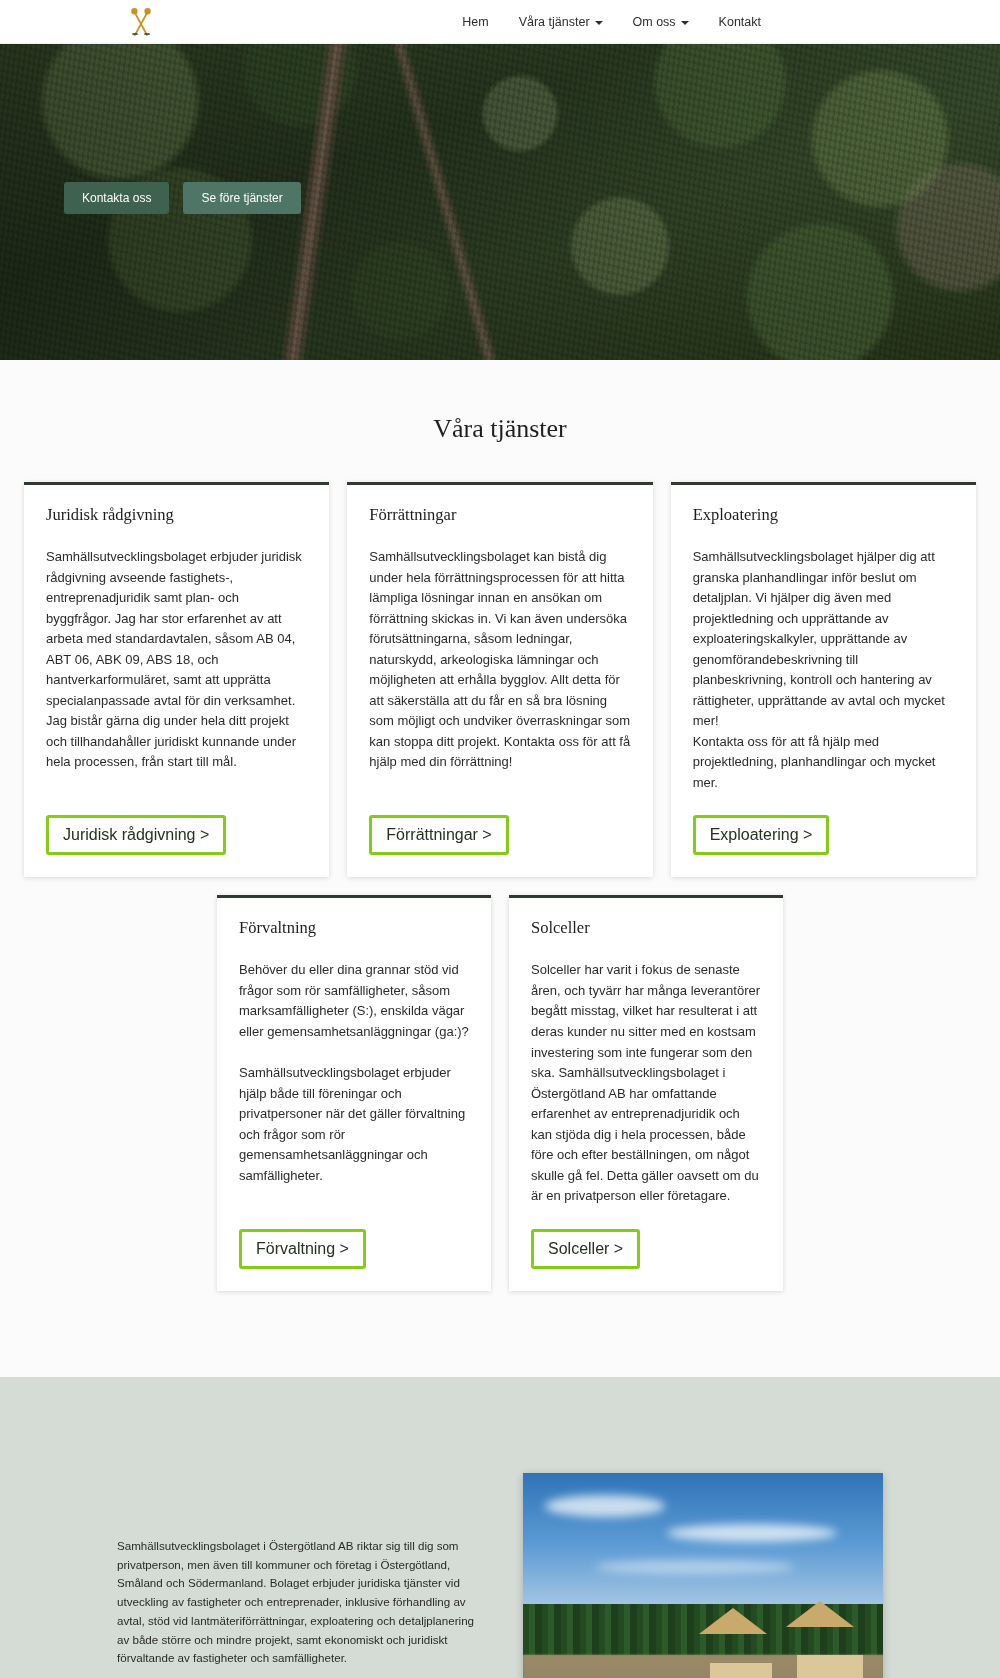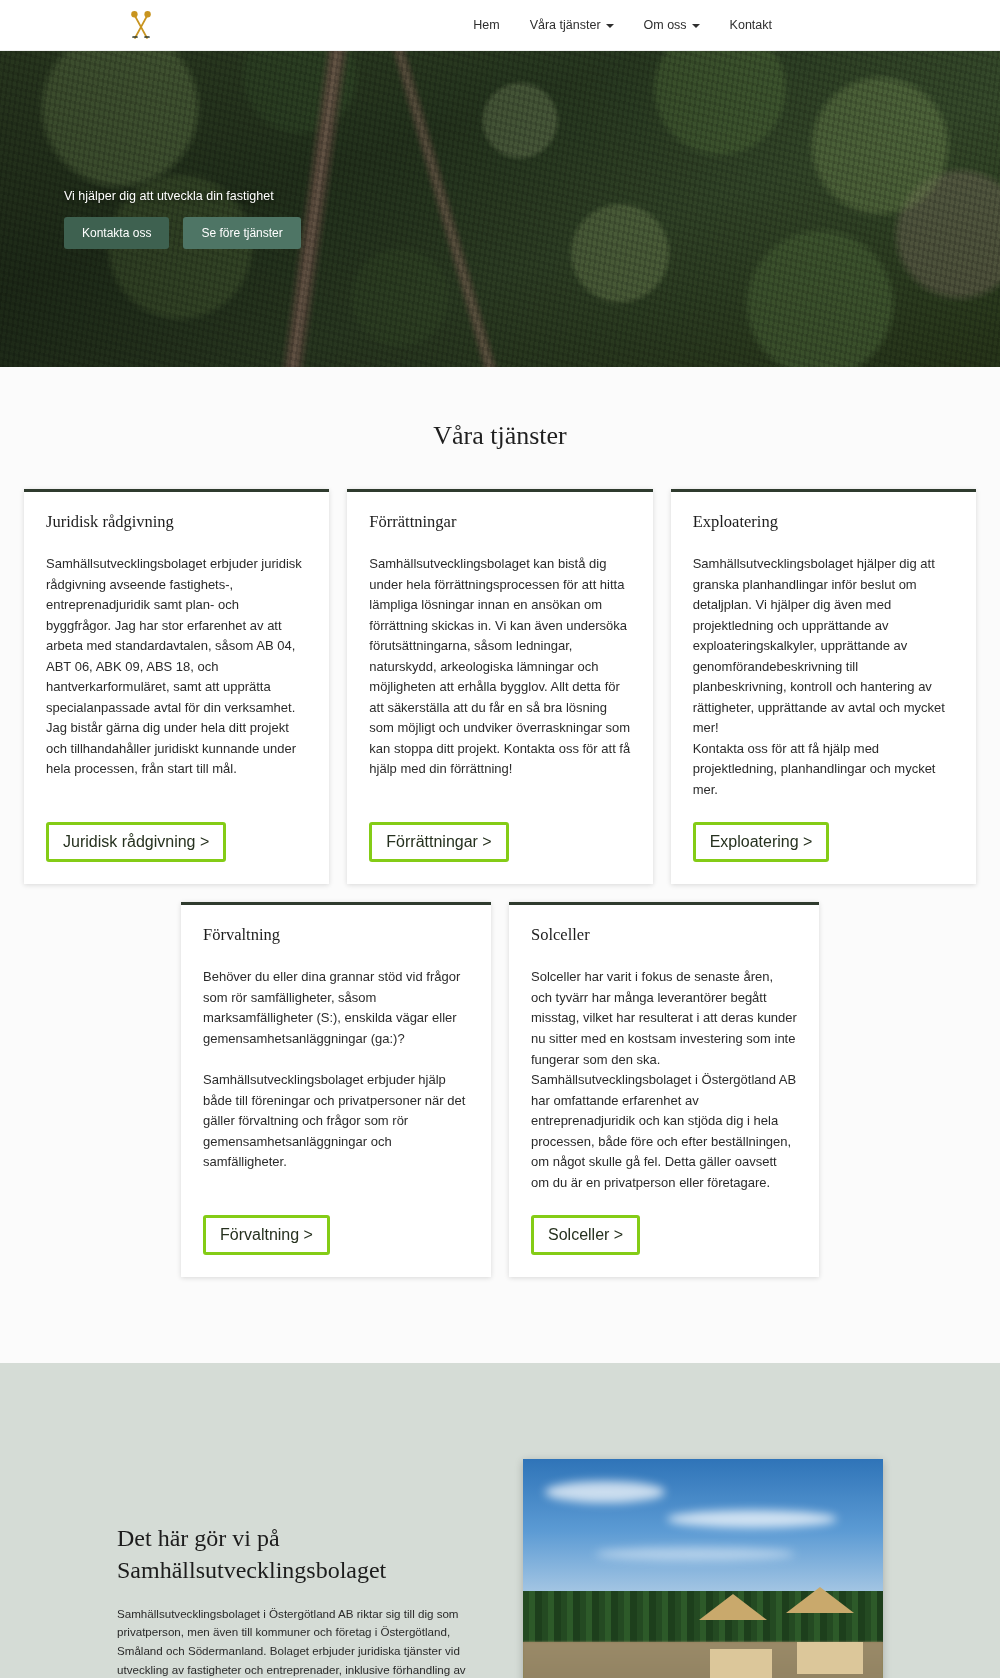--- a/index.html
+++ b/index.html
@@ -7,26 +7,26 @@
   body {
     width: 1000px;
     font-family: "Liberation Sans", sans-serif;
     background: #ffffff;
     color: #262626;
     -webkit-font-smoothing: antialiased;
   }
 
   
   .site-header {
-    height: 51px;
+    height: 44px;
     background: #ffffff;
     display: flex;
     align-items: center;
     justify-content: space-between;
-    padding: 0 28px 0 120px;
+    padding: 0 39px 0 120px;
     border-bottom: 1px solid #f0f0f0;
     position: relative;
     z-index: 5;
   }
   .logo {
     width: 42px; height: 42px;
     display: flex; align-items: center; justify-content: center;
   }
   .nav {
     display: flex;
@@ -157,21 +157,21 @@
   .cards-row.second { padding: 0 180px; }
   .card {
     background: #fff;
     border-top: 3px solid #2f3b2e;
     box-shadow: 0 1px 5px rgba(0,0,0,.14);
     padding: 20px 22px 22px;
     display: flex;
     flex-direction: column;
     width: 330px;
   }
-  .card.wide { width: 310px; }
+  .card.wide { width: 274px; }
   .card-title {
     font-family: "Liberation Serif", serif;
     font-size: 16.5px;
     font-weight: 400;
     margin: 0 0 14px;
     color: #1d1d1d;
   }
   .card-body {
     font-size: 13px;
     line-height: 1.58;
@@ -308,21 +308,20 @@
   </nav>
 </header>
 
 <section class="hero">
   <div class="hero-bg"></div>
   <div class="hero-road"></div>
   <div class="hero-road b"></div>
   <div class="hero-texture"></div>
   <div class="hero-shade"></div>
   <div class="hero-content">
-    <p class="hero-sub">Vi hjälper dig att utveckla din fastighet</p>
     <div class="hero-buttons">
       <button class="btn-primary">Kontakta oss</button>
       <button class="btn-secondary">Se före tjänster</button>
     </div>
   </div>
 </section>
 
 <section class="services">
   <h2 class="section-title">Våra tjänster</h2>
 
@@ -357,21 +356,20 @@
       <h3 class="card-title">Solceller</h3>
       <p class="card-body">Solceller har varit i fokus de senaste åren, och tyvärr har många leverantörer begått misstag, vilket har resulterat i att deras kunder nu sitter med en kostsam investering som inte fungerar som den ska. Samhällsutvecklingsbolaget i Östergötland AB har omfattande erfarenhet av entreprenadjuridik och kan stjöda dig i hela processen, både före och efter beställningen, om något skulle gå fel. Detta gäller oavsett om du är en privatperson eller företagare.</p>
       <button class="card-btn">Solceller &gt;</button>
     </div>
   </div>
 </section>
 
 <section class="about">
   <div class="about-inner">
     <div class="about-text">
-      <h2 class="about-title">Det här gör vi på Samhällsutvecklingsbolaget</h2>
       <p class="about-body">Samhällsutvecklingsbolaget i Östergötland AB riktar sig till dig som privatperson, men även till kommuner och företag i Östergötland, Småland och Södermanland. Bolaget erbjuder juridiska tjänster vid utveckling av fastigheter och entreprenader, inklusive förhandling av avtal, stöd vid lantmäteriförrättningar, exploatering och detaljplanering av både större och mindre projekt, samt ekonomiskt och juridiskt förvaltande av fastigheter och samfälligheter.</p>
     </div>
     <div class="about-photo">
       <div class="ph-sky"></div>
       <div class="ph-cloud" style="left:6%;top:6%;width:120px;height:22px;"></div>
       <div class="ph-cloud" style="left:40%;top:14%;width:170px;height:18px;"></div>
       <div class="ph-cloud" style="left:20%;top:24%;width:200px;height:14px;opacity:.6;"></div>
       <div class="ph-treeline"></div>
       <div class="ph-ground"></div>
       <div class="ph-bare"></div>

